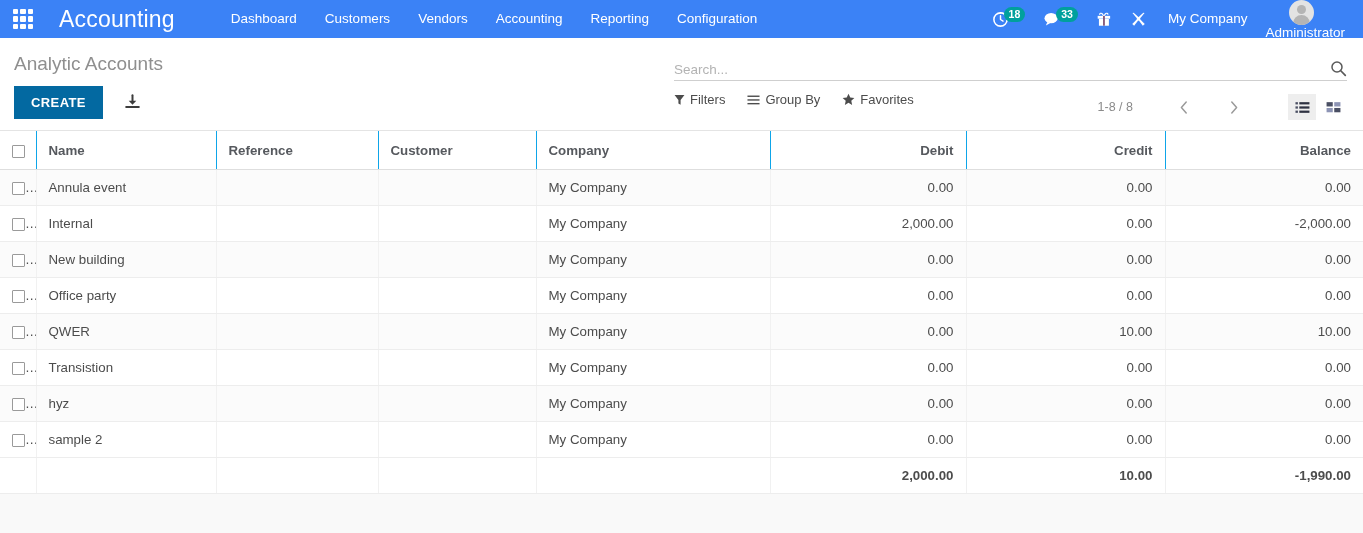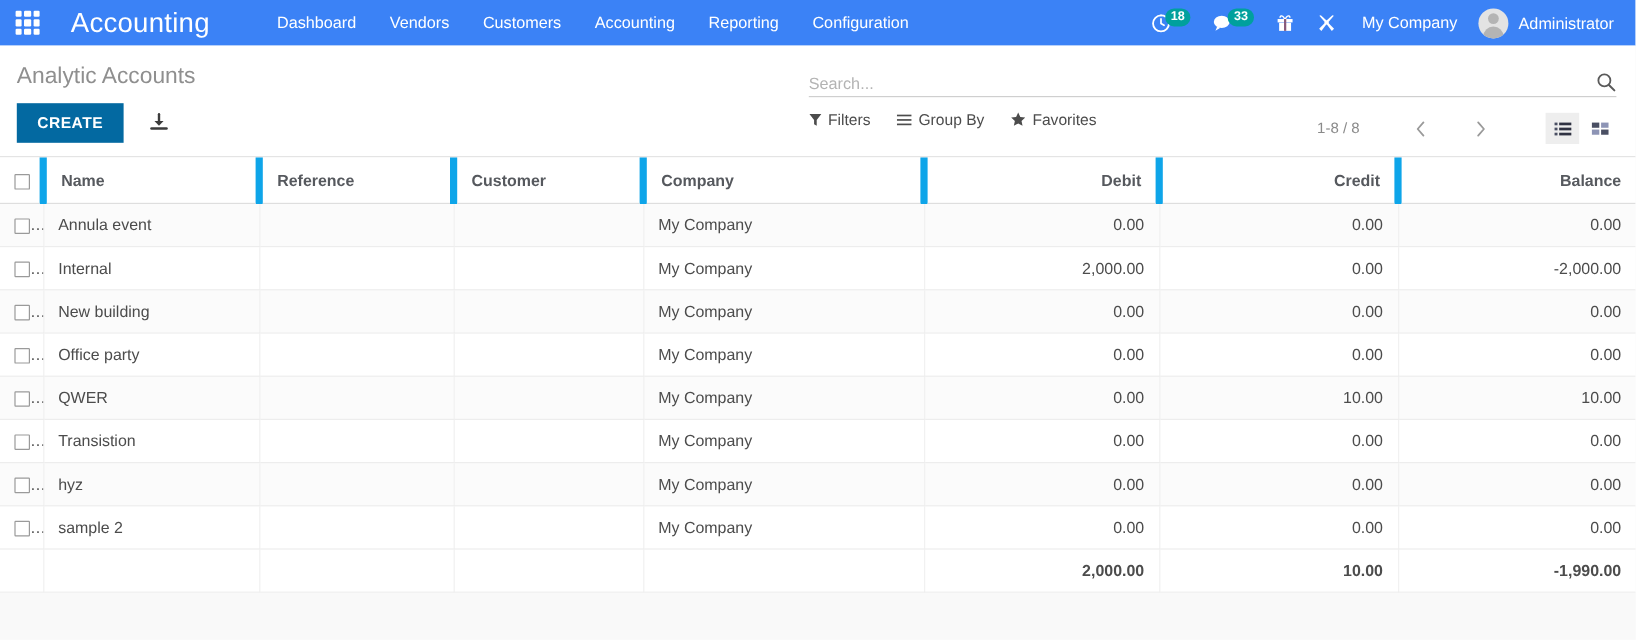--- a/index.html
+++ b/index.html
@@ -95,20 +95,21 @@
     line-height: 38px;
     white-space: nowrap;
     cursor: pointer;
   }
   .user-block {
     display: flex;
     align-items: center;
     padding: 0 10px 0 6px;
     cursor: pointer;
     height: 38px;
+    flex-direction: column;
   }
   .avatar {
     width: 25px; height: 25px;
     border-radius: 50%;
     background: #e3e3e3;
     margin-right: 8px;
     overflow: hidden;
     position: relative;
     flex: none;
   }
@@ -261,21 +262,21 @@
   table.olist th.num, table.olist td.num { text-align: right; }
   table.olist td {
     padding: 10px 12px;
     color: #4c4c4c;
     border-bottom: 1px solid #ededed;
     border-right: 1px solid #f1f1f1;
     white-space: nowrap;
     overflow: hidden;
     text-overflow: ellipsis;
   }
-  table.olist th { border-right: 6px solid #0ea5e9; }
+  table.olist th { border-right: 1px solid #0ea5e9; }
   table.olist th:last-child, table.olist td:last-child { border-right: none; }
   table.olist tbody tr:nth-child(odd) td { background: #fbfbfb; }
   table.olist tbody tr:nth-child(even) td { background: #ffffff; }
   table.olist tbody tr { cursor: pointer; }
   td.cb, th.cb { width: 36px; padding-left: 12px; padding-right: 0; border-right: none; }
   .chk {
     width: 13px; height: 13px;
     border: 1px solid #9a9a9a;
     background: #fff;
     display: inline-block;
@@ -309,22 +310,22 @@
         <i></i>
         <i></i>
         <i></i>
     </span>
   </div>
 
   <div class="brand">Accounting</div>
 
   <div class="menu-items">
     <div class="menu-item">Dashboard</div>
+    <div class="menu-item">Customers</div>
     <div class="menu-item">Vendors</div>
-    <div class="menu-item">Customers</div>
     <div class="menu-item">Accounting</div>
     <div class="menu-item">Reporting</div>
     <div class="menu-item">Configuration</div>
   </div>
 
   <div class="nav-right">
 
     <div class="nav-icon-wrap">
       <svg width="17" height="17" viewBox="0 0 20 20">
         <path d="M10 2.2A7.8 7.8 0 1 0 17.8 10" fill="none" stroke="#ffffff" stroke-width="1.8" stroke-linecap="round"></path>

